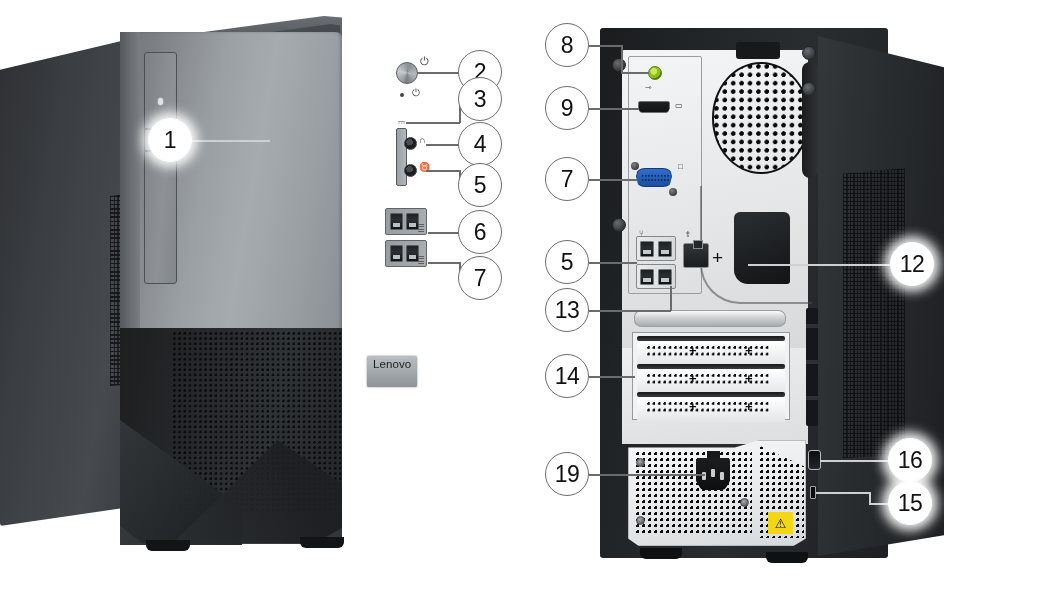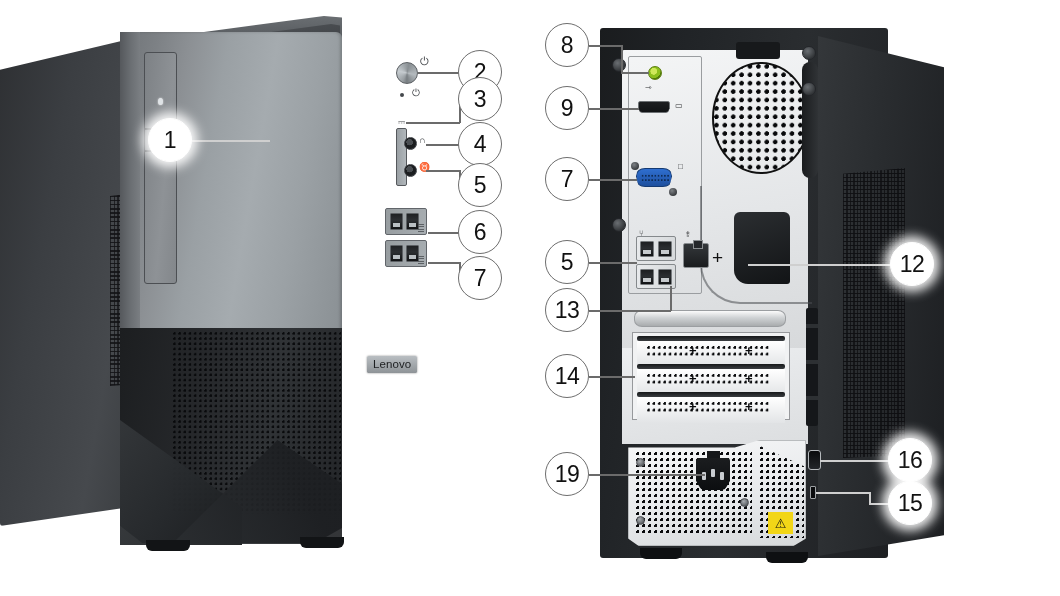--- a/index.html
+++ b/index.html
@@ -217,21 +217,21 @@
   }
   .f-facet-b {
     position: absolute; left: 172px; top: 440px;
     width: 170px; height: 104px;
     background: linear-gradient(60deg, #2b2e31 0%, #1d1f22 70%);
     clip-path: polygon(0% 100%, 62% 0%, 100% 42%, 100% 100%);
     opacity: .9;
   }
   .f-lenovo {
     position: absolute; left: 367px; top: 356px;
-    padding: 2px 6px 3px 6px;
+    padding: 2px 6px 17px 6px;
     background: linear-gradient(180deg, #b9bec2, #8e9397);
     border-radius: 1.5px;
     font-size: 11.5px;
     color: #1d1f21;
     letter-spacing: .1px;
     line-height: 12px;
     box-shadow: 0 0 2px rgba(0,0,0,.5);
   }
   .f-foot {
     position: absolute; height: 11px;

